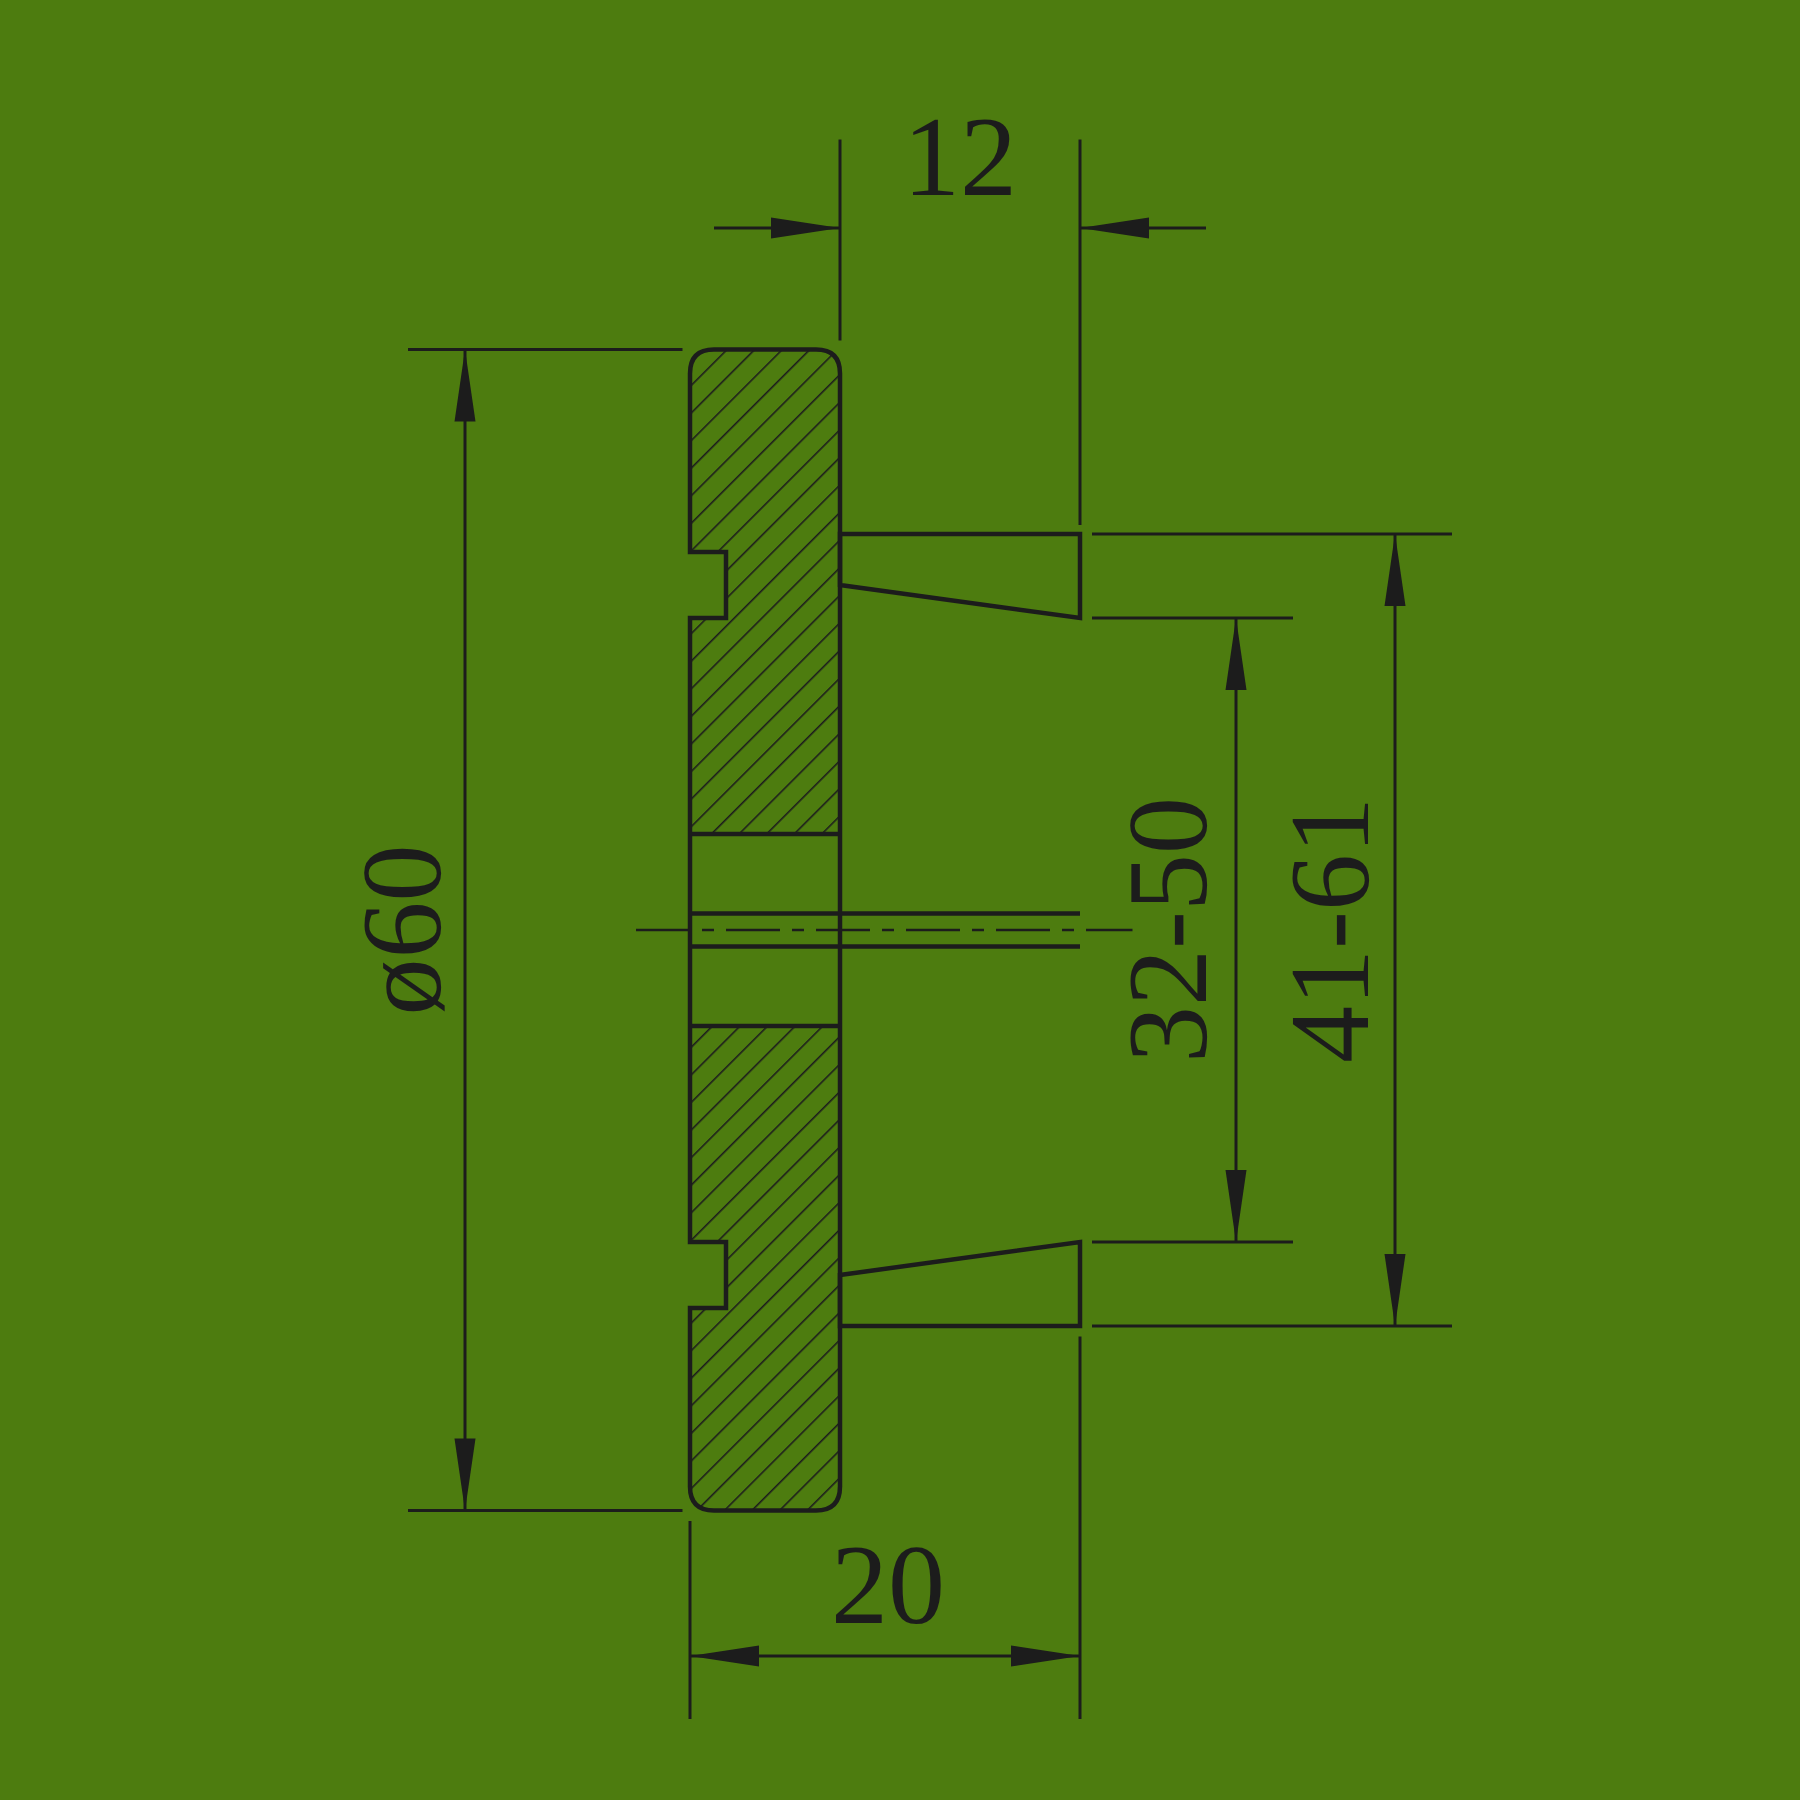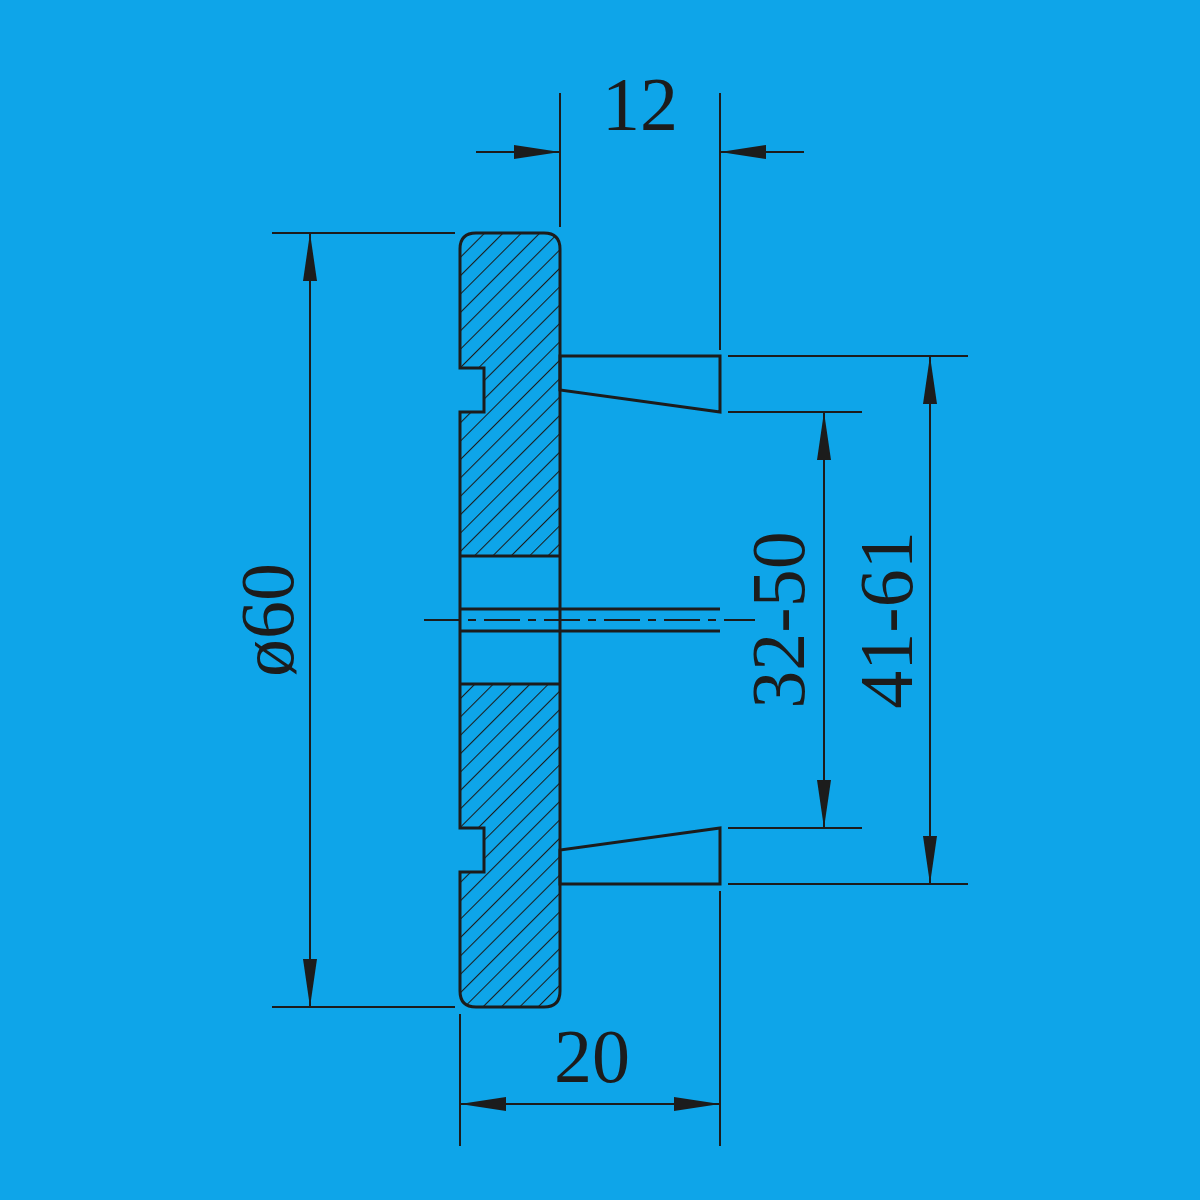--- a/index.html
+++ b/index.html
@@ -5,21 +5,21 @@
   html, body {
     margin: 0;
     padding: 0;
     background: #ffffff;
     font-family: "Liberation Serif", "DejaVu Serif", serif;
   }
   .canvas {
     position: relative;
     width: 1200px;
     height: 1200px;
-    background: #0ea5e9;
+    background: #4d7c0f;
     overflow: hidden;
   }
   svg { display: block; }
   .part-line   { stroke: #1c1c1c; stroke-width: 3;   fill: none; stroke-linecap: butt; }
   .dim-line    { stroke: #1c1c1c; stroke-width: 2;   fill: none; stroke-linecap: butt; }
   .center-line { stroke: #1c1c1c; stroke-width: 1.8; fill: none;
                  stroke-dasharray: 36 8 8 8; }
   .arrow       { fill: #1c1c1c; stroke: none; }
   .dim-text    { fill: #1c1c1c; font-size: 76px;
                  font-family: "Liberation Serif", "DejaVu Serif", serif; }

